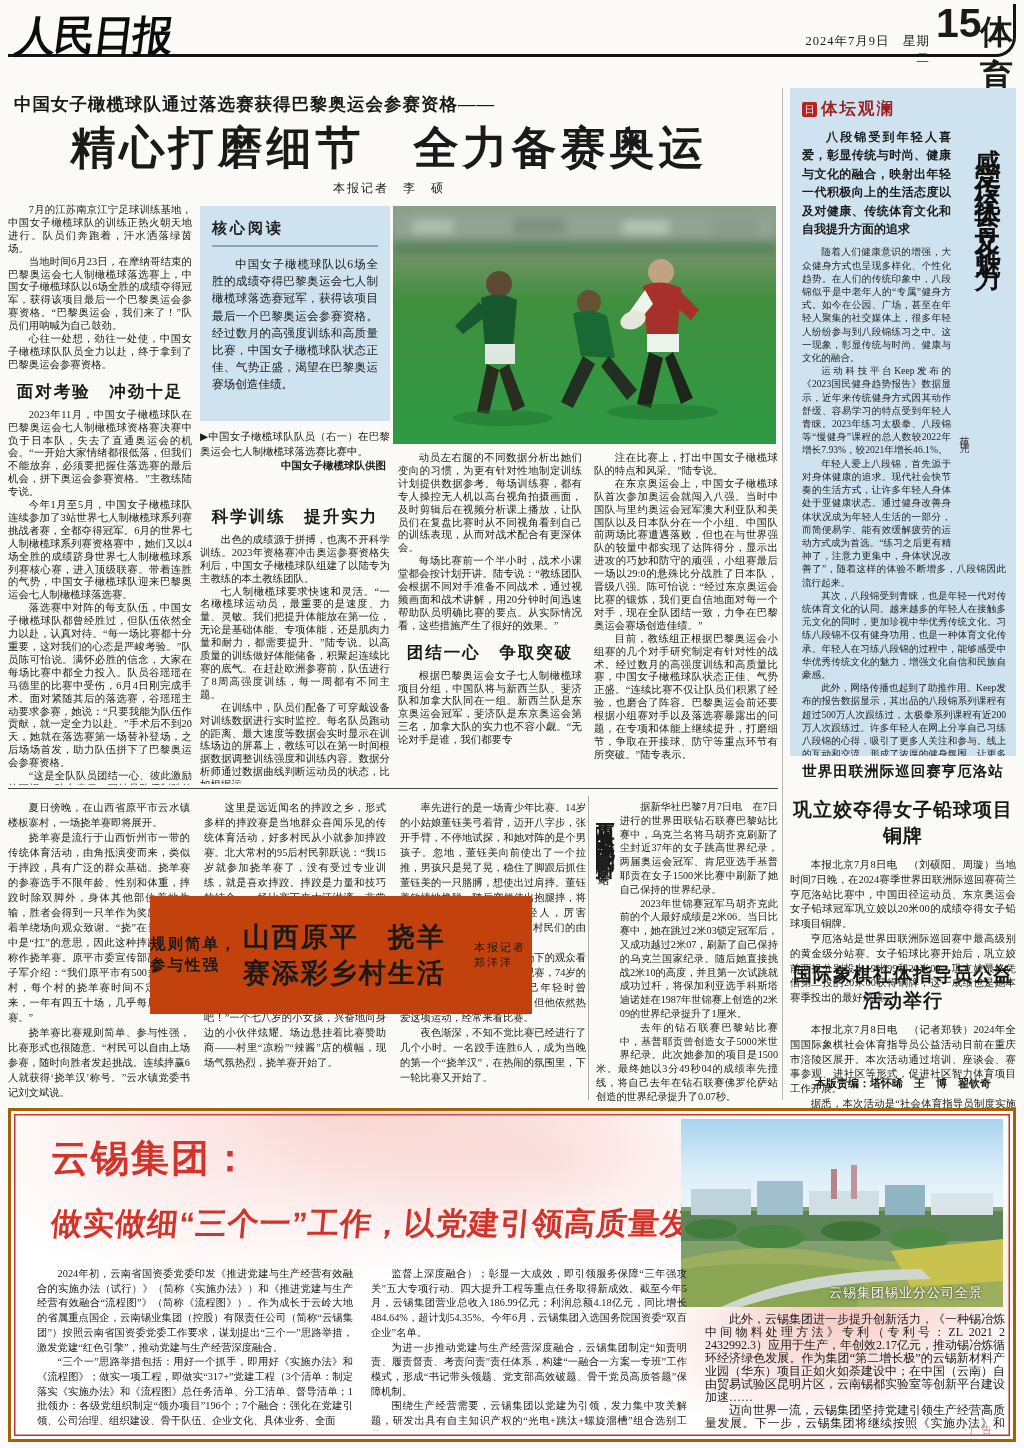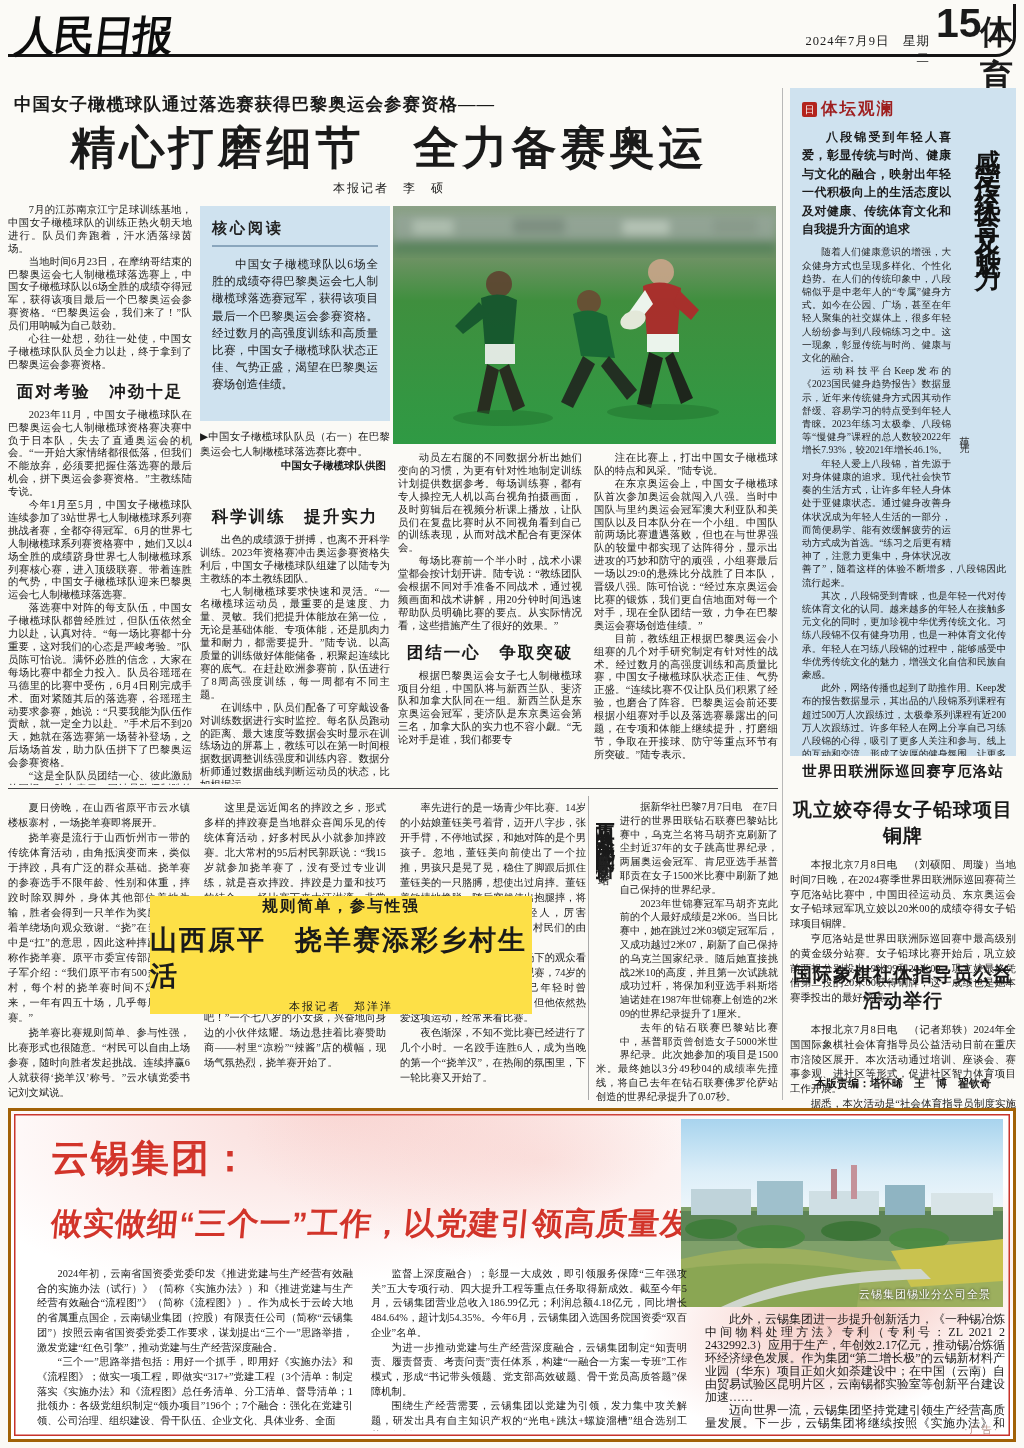--- a/index.html
+++ b/index.html
@@ -64,22 +64,22 @@
   .sm-headline { text-align:center; font-size:19px; font-weight:bold; letter-spacing:1px; margin-top:16px;font-family:Liberation Mono, monospace; }
   .sm-body { font-size:10.4px; line-height:14.8px; text-align:justify; margin-top:9px; }
   #chess { left:790px; top:946px; width:226px; }
   #editors { left:790px; top:1076px; width:226px; text-align:center; font-size:11px; font-weight:bold; }
 
   
   #mid-rule { left:8px; top:788px; width:770px; border-top:1px solid #444; }
   #wrestle { left:8px; top:800px; width:578px; height:302px; }
   .w-col { position:absolute; top:0; height:302px; font-size:10.3px; line-height:15px; text-align:justify; overflow:hidden; }
   #w-c1 { left:0; width:182px; } #w-c2 { left:196px; width:182px; } #w-c3 { left:392px; width:186px; }
-  #w-head { position:absolute; left:142px; top:96px; width:382px; height:118px; background:#fde047;
-    display:flex; flex-direction:column; align-items:center; justify-content:flex-end; gap:5px; }
+  #w-head { position:absolute; left:142px; top:96px; width:382px; height:118px; background:#c2410c;
+    display:flex; flex-direction:row; align-items:center; justify-content:flex-end; gap:5px; }
   #w-kicker { font-size:15.5px; font-weight:bold; letter-spacing:2px; }
   #w-headline { font-size:27px; font-weight:bold; letter-spacing:2px; }
   #w-byline { font-size:11px; letter-spacing:2px; }
 
   
   #v-rule-mid { left:588px; top:796px; height:304px; border-left:1px solid #aaa; }
   #records { left:596px; top:800px; width:182px; height:302px; font-size:10.2px; line-height:13.8px; text-align:justify; }
   #r-float { float:left; height:256px; writing-mode:vertical-rl; margin-right:9px; padding-top:4px; }
   #r-vtitle { font-size:23px; font-weight:bold; letter-spacing:4px; }
   #r-vkicker { font-size:11.5px; letter-spacing:2px; margin-top:2px; color:#222; }
@@ -91,21 +91,21 @@
   #sw1 { left:-120px; top:-220px; width:900px; height:420px;
     background:radial-gradient(ellipse at center, rgba(235,120,110,0.28) 0%, rgba(235,120,110,0) 62%); transform:rotate(-8deg); }
   #sw2 { left:180px; top:-80px; width:700px; height:260px;
     background:radial-gradient(ellipse at center, rgba(240,150,140,0.22) 0%, rgba(240,150,140,0) 60%); transform:rotate(6deg); }
   #sw3 { left:560px; top:40px; width:560px; height:300px;
     background:radial-gradient(ellipse at center, rgba(226,90,70,0.35) 0%, rgba(226,90,70,0) 55%); transform:rotate(-18deg); }
   #ad-brand { left:40px; top:22px; font-size:38px; font-weight:bold; color:#d2342a; letter-spacing:2px; }
   #ad-headline { left:40px; top:92px; font-size:31px; font-weight:bold; color:#d2342a;
     transform:skewX(-5deg); letter-spacing:1px; }
   #ad-photo { right:10px; top:8px; width:322px; height:188px; }
-  #ad-photo-cap { position:absolute; right:12px; bottom:5px; color:#fff; font-size:11px;
+  #ad-photo-cap { position:absolute; right:20px; bottom:5px; color:#fff; font-size:13px;
     text-shadow:0 0 3px rgba(0,0,0,.9); letter-spacing:1px; }
   .ad-col { position:absolute; font-size:10.3px; line-height:14.7px; text-align:justify; overflow:hidden; }
   #ad-c1 { left:26px; top:156px; width:316px; height:164px; }
   #ad-c2 { left:360px; top:156px; width:316px; height:164px; }
   #ad-c3 { left:694px; top:202px; width:300px; height:116px; font-size:12px; line-height:13px; }
   #ad-mark { position:absolute; right:14px; bottom:2px; color:#b08c80; font-size:10px; letter-spacing:2px; }
 </style>
 </head>
 <body>
 

